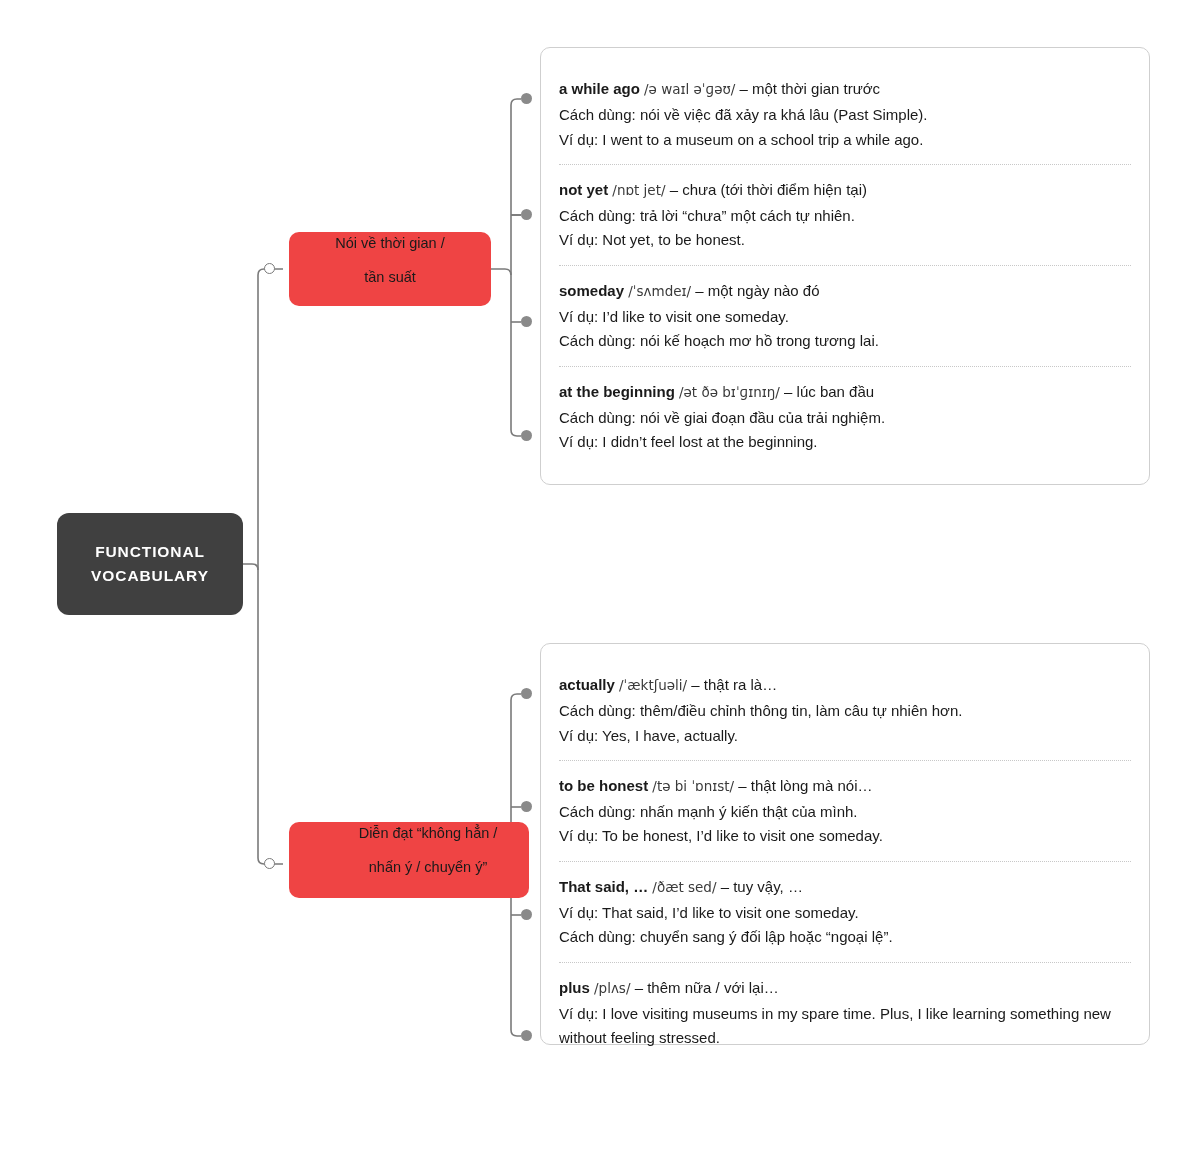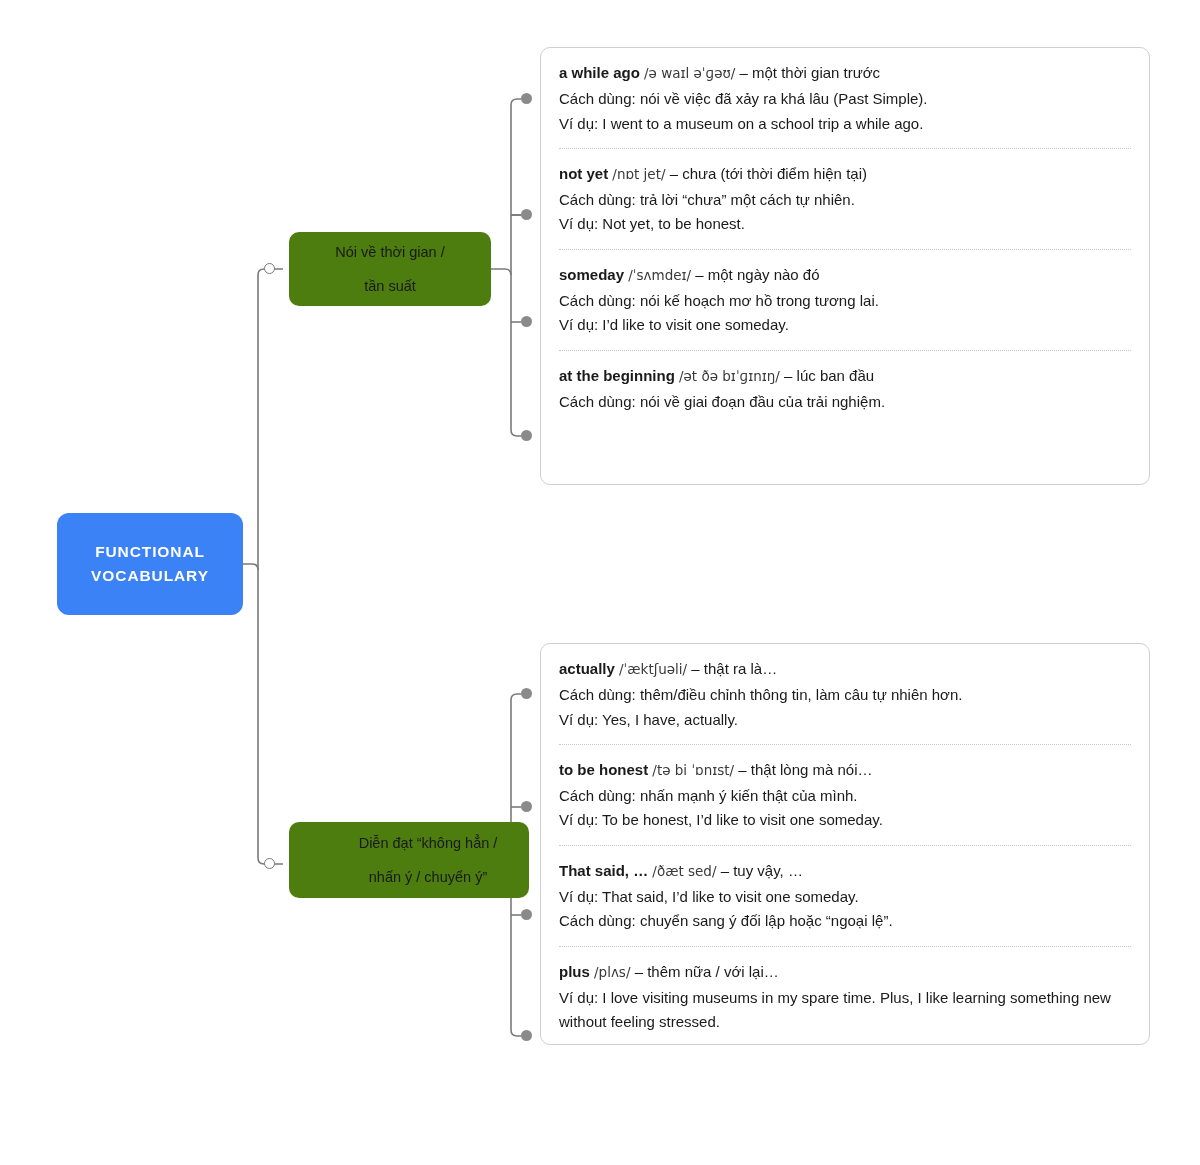--- a/index.html
+++ b/index.html
@@ -25,62 +25,62 @@
     pointer-events: none;
   }
 
   
   .root-node {
     position: absolute;
     left: 57px;
     top: 513px;
     width: 186px;
     height: 102px;
-    background: #3b82f6;
+    background: #404040;
     border-radius: 12px;
     display: flex;
     flex-direction: column;
     align-items: center;
     justify-content: center;
     color: #ffffff;
     font-weight: bold;
     font-size: 15.5px;
     letter-spacing: 0.9px;
     line-height: 1.55;
     text-align: center;
   }
 
   
   .branch-node {
     position: absolute;
-    background: #4d7c0f;
+    background: #ef4444;
     border-radius: 10px;
     display: flex;
     flex-direction: column;
     align-items: center;
-    justify-content: center;
+    justify-content: flex-start;
     text-align: center;
     font-size: 14.5px;
     line-height: 1.55;
     color: #1a1a1a;
     gap: 12px;
   }
   .branch-node.b1 { left: 289px; top: 232px; width: 202px; height: 74px; }
   .branch-node.b2 { left: 289px; top: 822px; width: 202px; height: 76px; padding-left: 38px; }
 
   
   .card {
     position: absolute;
     left: 540px;
     width: 610px;
     box-sizing: border-box;
     background: #ffffff;
     border: 1px solid #cfcfcf;
     border-radius: 10px;
-    padding: 0 18px;
+    padding: 16px 18px;
   }
   .card.card-1 { top: 47px; height: 438px; }
   .card.card-2 { top: 643px; height: 402px; }
 
   .entry {
     padding: 13px 0 12px 0;
     border-bottom: 1px dotted #c8c8c8;
   }
   .entry:last-child { border-bottom: none; }
 
@@ -185,32 +185,33 @@
     <div class="entry-line">Ví dụ: Not yet, to be honest.</div>
   </div>
 
   <div class="entry">
     <div class="entry-head">
       <span class="term">someday</span>
       <span class="ipa">/ˈsʌmdeɪ/</span>
       <span class="dash">–</span>
       <span class="gloss">một ngày nào đó</span>
     </div>
+    <div class="entry-line">Ví dụ: I’d like to visit one someday.</div>
     <div class="entry-line">Cách dùng: nói kế hoạch mơ hồ trong tương lai.</div>
-    <div class="entry-line">Ví dụ: I’d like to visit one someday.</div>
   </div>
 
   <div class="entry">
     <div class="entry-head">
       <span class="term">at the beginning</span>
       <span class="ipa">/ət ðə bɪˈɡɪnɪŋ/</span>
       <span class="dash">–</span>
       <span class="gloss">lúc ban đầu</span>
     </div>
     <div class="entry-line">Cách dùng: nói về giai đoạn đầu của trải nghiệm.</div>
+    <div class="entry-line">Ví dụ: I didn’t feel lost at the beginning.</div>
   </div>
 
 </div>
 
 <div class="branch-ring" style="left:264px; top:858px;"></div>
 <div class="branch-node b2">
   <span>Diễn đạt “không hẳn /</span>
   <span>nhấn ý / chuyển ý”</span>
 </div>
 

